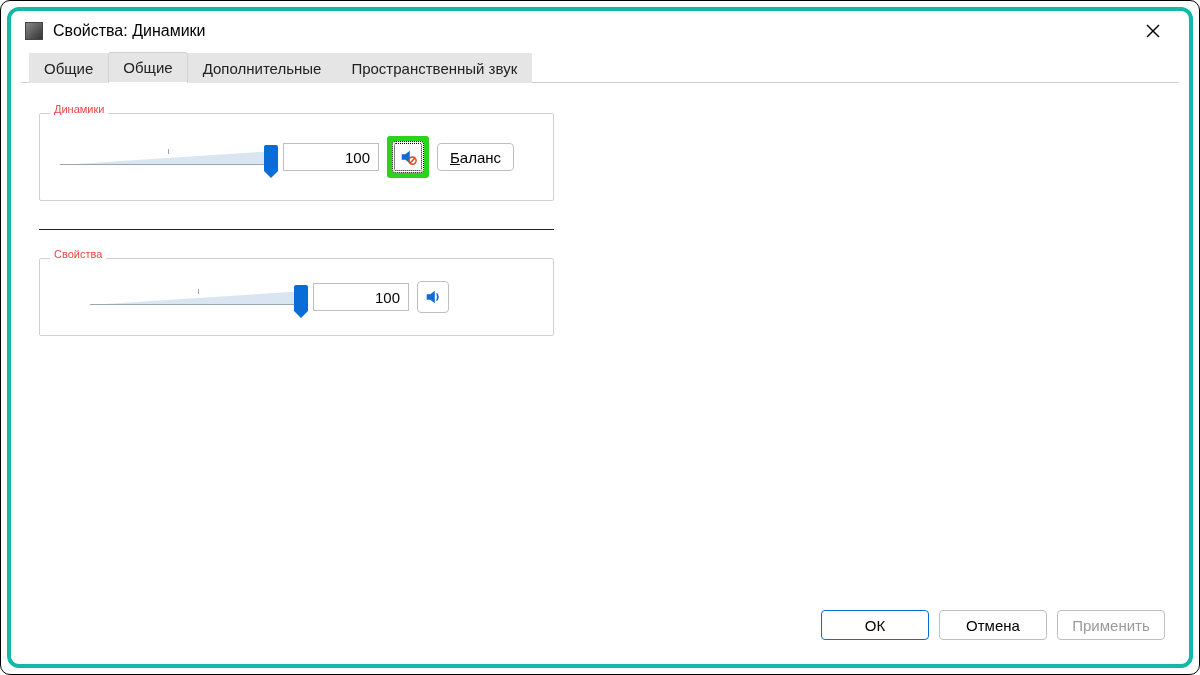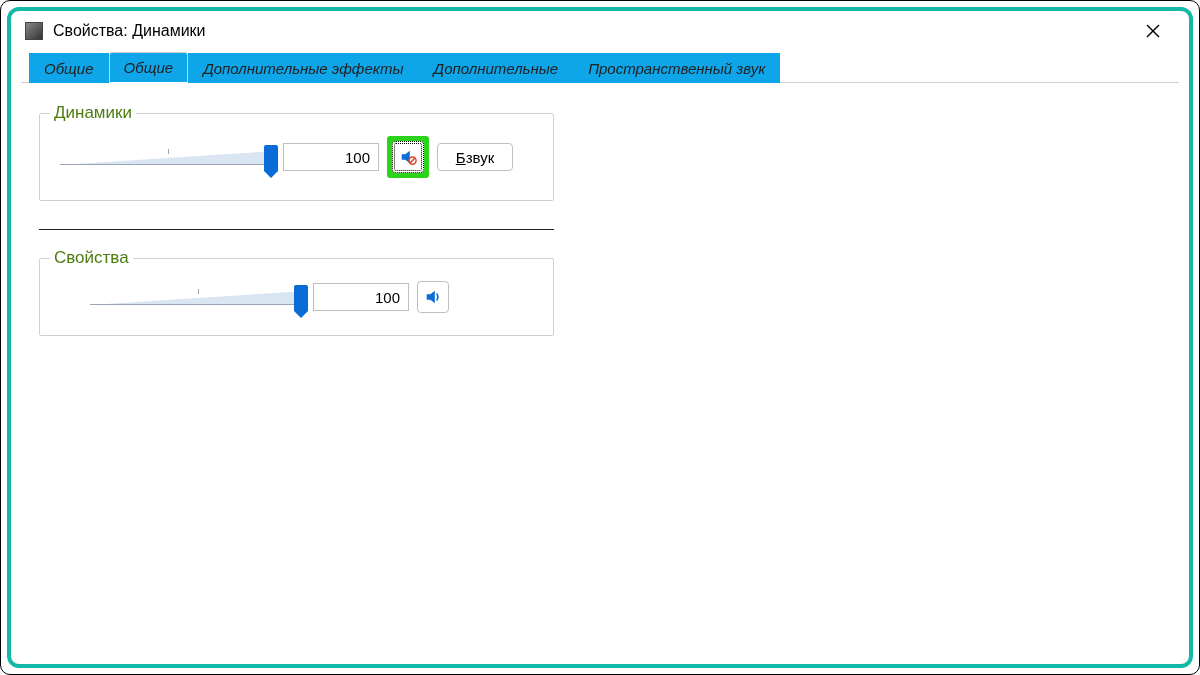--- a/index.html
+++ b/index.html
@@ -63,22 +63,21 @@
   }
   .tab {
     padding: 6px 14px;
     font-size: 15px;
     color: #222;
     border: 1px solid transparent;
     border-bottom: none;
     cursor: pointer;
     position: relative;
     top: 1px;
-    background: #0ea5e9;
-    font-style: italic;
+    background: #e5e5e5;
   }
   .tab.active {
     border-color: #d0d0d0;
     border-bottom: 1px solid #fff;
     border-radius: 3px 3px 0 0;
   }
   .tabpanel {
     flex: 1;
     padding: 30px 18px 10px 18px;
   }
@@ -88,22 +87,22 @@
     padding: 22px 20px 22px 20px;
     position: relative;
     width: 515px;
   }
   .group-label {
     position: absolute;
     top: -11px;
     left: 10px;
     background: #fff;
     padding: 0 4px;
-    font-size: 17px;
-    color: #4d7c0f;
+    font-size: 11px;
+    color: #ef4444;
   }
   .row {
     display: flex;
     align-items: center;
     gap: 8px;
   }
   .slider-track {
     position: relative;
     width: 215px;
     height: 24px;
@@ -222,21 +221,20 @@
         <line x1="1" y1="1" x2="13" y2="13" stroke="#000" stroke-width="1.4"></line>
         <line x1="13" y1="1" x2="1" y2="13" stroke="#000" stroke-width="1.4"></line>
       </svg>
     </div>
   </div>
 
   <div class="content">
     <div class="tabs">
       <div class="tab">Общие</div>
       <div class="tab active">Общие</div>
-      <div class="tab">Дополнительные эффекты</div>
       <div class="tab">Дополнительные</div>
       <div class="tab">Пространственный звук</div>
     </div>
 
     <div class="tabpanel">
 
       <div class="group">
         <div class="group-label">Динамики</div>
         <div class="row">
           <div class="slider-track">
@@ -248,21 +246,21 @@
           <input class="value-box" value="100" style="">
           <span class="hl-wrap">
             <button class="icon-btn">
               <svg class="speaker-svg" viewBox="0 0 20 20">
                 <path d="M3 7 L7 7 L12 3 L12 17 L7 13 L3 13 Z" fill="#0a6cd6"></path>
                 <circle cx="15" cy="14" r="4" fill="none" stroke="#d42" stroke-width="1.6"></circle>
                 <line x1="12.2" y1="16.8" x2="17.8" y2="11.2" stroke="#d42" stroke-width="1.6"></line>
               </svg>
             </button>
           </span>
-          <button class="btn"><u>Б</u><span>звук</span></button>
+          <button class="btn"><u>Б</u><span>аланс</span></button>
         </div>
       </div>
 
       <div class="divider"></div>
 
       <div class="group">
         <div class="group-label">Свойства</div>
         <div class="row" style="padding-left:30px;">
           <div class="slider-track">
             <div class="track-tri"></div>
@@ -276,14 +274,19 @@
               <path d="M3 7 L7 7 L12 3 L12 17 L7 13 L3 13 Z" fill="#0a6cd6"></path>
               <path d="M14 6 Q17 10 14 14" fill="none" stroke="#0a6cd6" stroke-width="1.6"></path>
               <path d="M14.5 8 Q16 10 14.5 12" fill="none" stroke="#0a6cd6" stroke-width="1.4"></path>
             </svg>
           </button>
         </div>
       </div>
 
     </div>
 
+    <div class="bottom-bar">
+      <button class="btn primary">ОК</button>
+      <button class="btn">Отмена</button>
+      <button class="btn disabled">Применить</button>
+    </div>
   </div>
 </div>
 
 </body></html>

